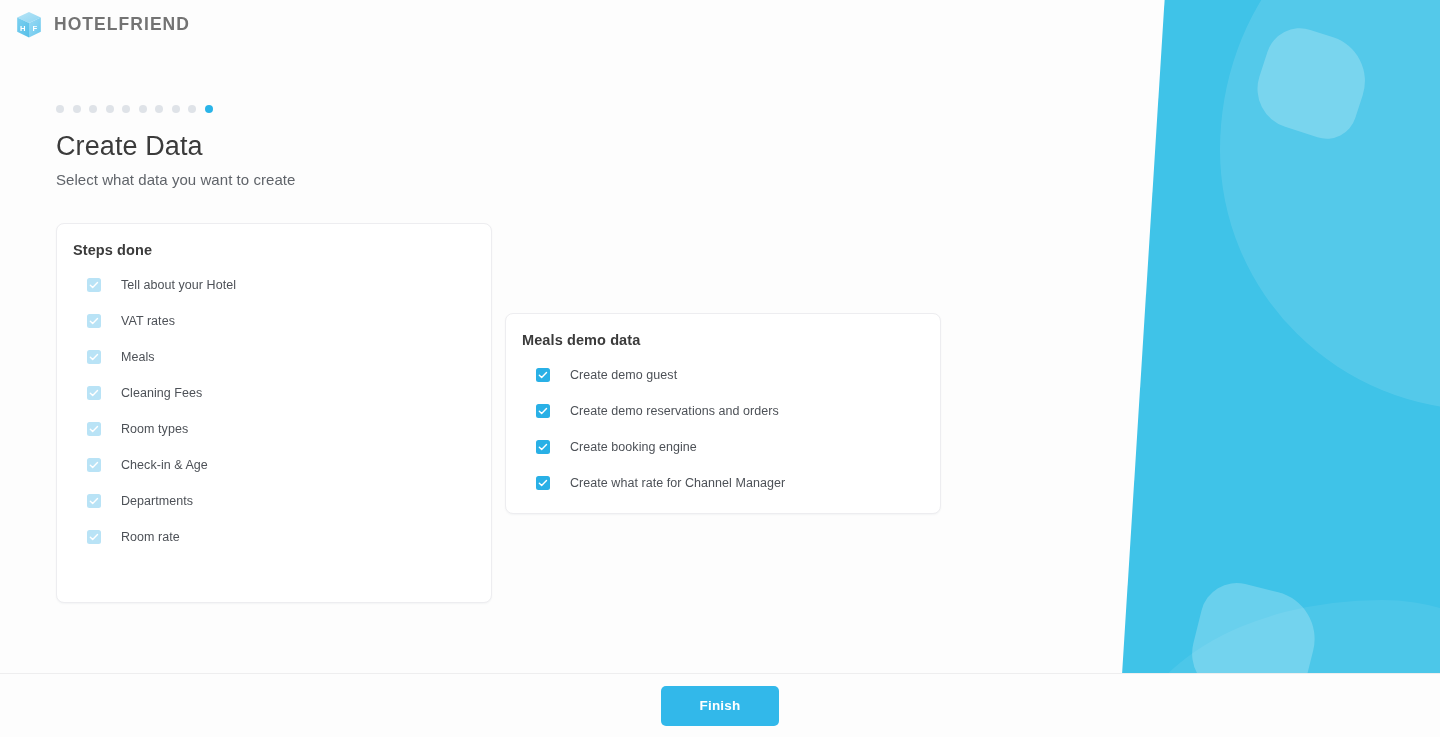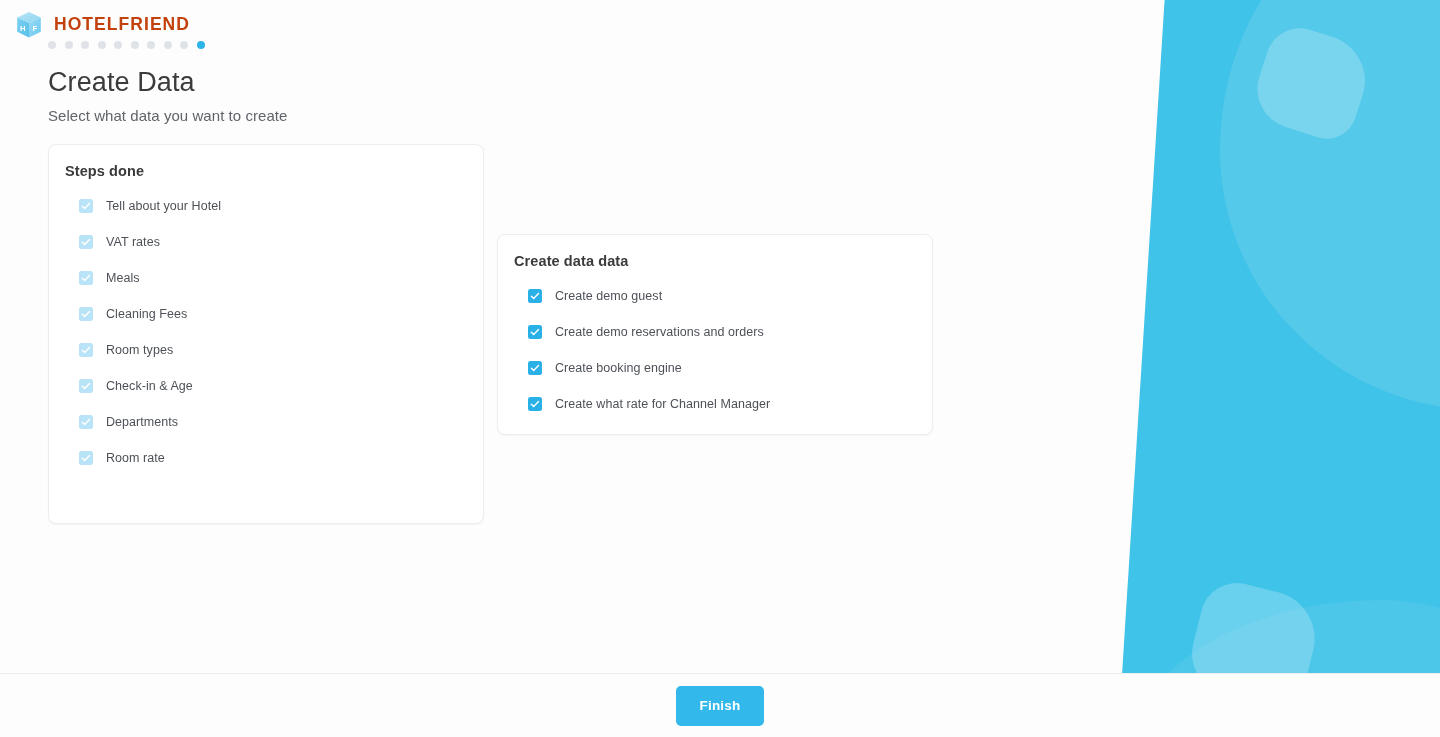--- a/index.html
+++ b/index.html
@@ -84,30 +84,30 @@
     display: flex;
     align-items: center;
     gap: 10px;
     z-index: 3;
   }
   .logo-mark { width: 30px; height: 30px; display: block; }
   .logo-word {
     font-size: 17.5px;
     font-weight: bold;
     letter-spacing: 1.05px;
-    color: #c2410c;
+    color: #737373;
     line-height: 1;
   }
 
   
   .content {
     position: absolute;
-    top: 0; left: 0;
+    top: 0; left: 8px;
     width: 1148px;
-    padding: 40px 0 0 48px;
+    padding: 104px 0 0 48px;
     z-index: 2;
   }
 
   .step-dots {
     display: flex;
     align-items: center;
     gap: 8.5px;
     height: 10px;
     margin-bottom: 17px;
   }
@@ -125,21 +125,21 @@
     color: #3b3b3b;
     line-height: 1.15;
     letter-spacing: 0.1px;
     margin-bottom: 9px;
   }
   .page-subtitle {
     font-size: 15px;
     color: #60646a;
     font-weight: normal;
     letter-spacing: 0.05px;
-    margin-bottom: 20px;
+    margin-bottom: 35px;
   }
 
   .cards-row {
     display: flex;
     align-items: center;
     gap: 13px;
   }
 
   .card {
     background: #ffffff;
@@ -157,21 +157,21 @@
     letter-spacing: 0.1px;
     margin-bottom: 9px;
     padding-left: 0px;
   }
 
   .check-list { list-style: none; }
   .check-row {
     display: flex;
     align-items: center;
     height: 36px;
-    gap: 13px;
+    gap: 20px;
     padding-left: 14px;
   }
   .check-box {
     width: 14px; height: 14px;
     border-radius: 2.5px;
     flex: 0 0 auto;
     display: flex;
     align-items: center;
     justify-content: center;
   }
@@ -192,21 +192,21 @@
     width: 1440px;
     height: 64px;
     background: #fdfdfd;
     border-top: 1px solid #eeeeef;
     display: flex;
     align-items: center;
     justify-content: center;
     z-index: 4;
   }
   .finish-button {
-    width: 88px;
+    width: 118px;
     height: 40px;
     border: none;
     border-radius: 5px;
     background: #32b8ea;
     color: #ffffff;
     font-family: "Liberation Sans", sans-serif;
     font-size: 13.5px;
     font-weight: bold;
     letter-spacing: 0.2px;
     cursor: pointer;
@@ -334,21 +334,21 @@
               <svg viewBox="0 0 12 12" aria-hidden="true">
                 <path d="M1.6 6.2 L4.4 8.9 L10.2 2.9" fill="none" stroke="#ffffff" stroke-width="1.7" stroke-linecap="round" stroke-linejoin="round"></path>
               </svg>
             </span>
             <span class="check-label">Room rate</span>
           </li>
         </ul>
     </section>
 
     <section class="card card-demo">
-      <h2 class="card-title">Create data data</h2>
+      <h2 class="card-title">Meals demo data</h2>
       <ul class="check-list" id="create-demo-data-list">
           <li class="check-row">
             <span class="check-box is-active">
               <svg viewBox="0 0 12 12" aria-hidden="true">
                 <path d="M1.6 6.2 L4.4 8.9 L10.2 2.9" fill="none" stroke="#ffffff" stroke-width="1.7" stroke-linecap="round" stroke-linejoin="round"></path>
               </svg>
             </span>
             <span class="check-label">Create demo guest</span>
           </li>
           <li class="check-row">

